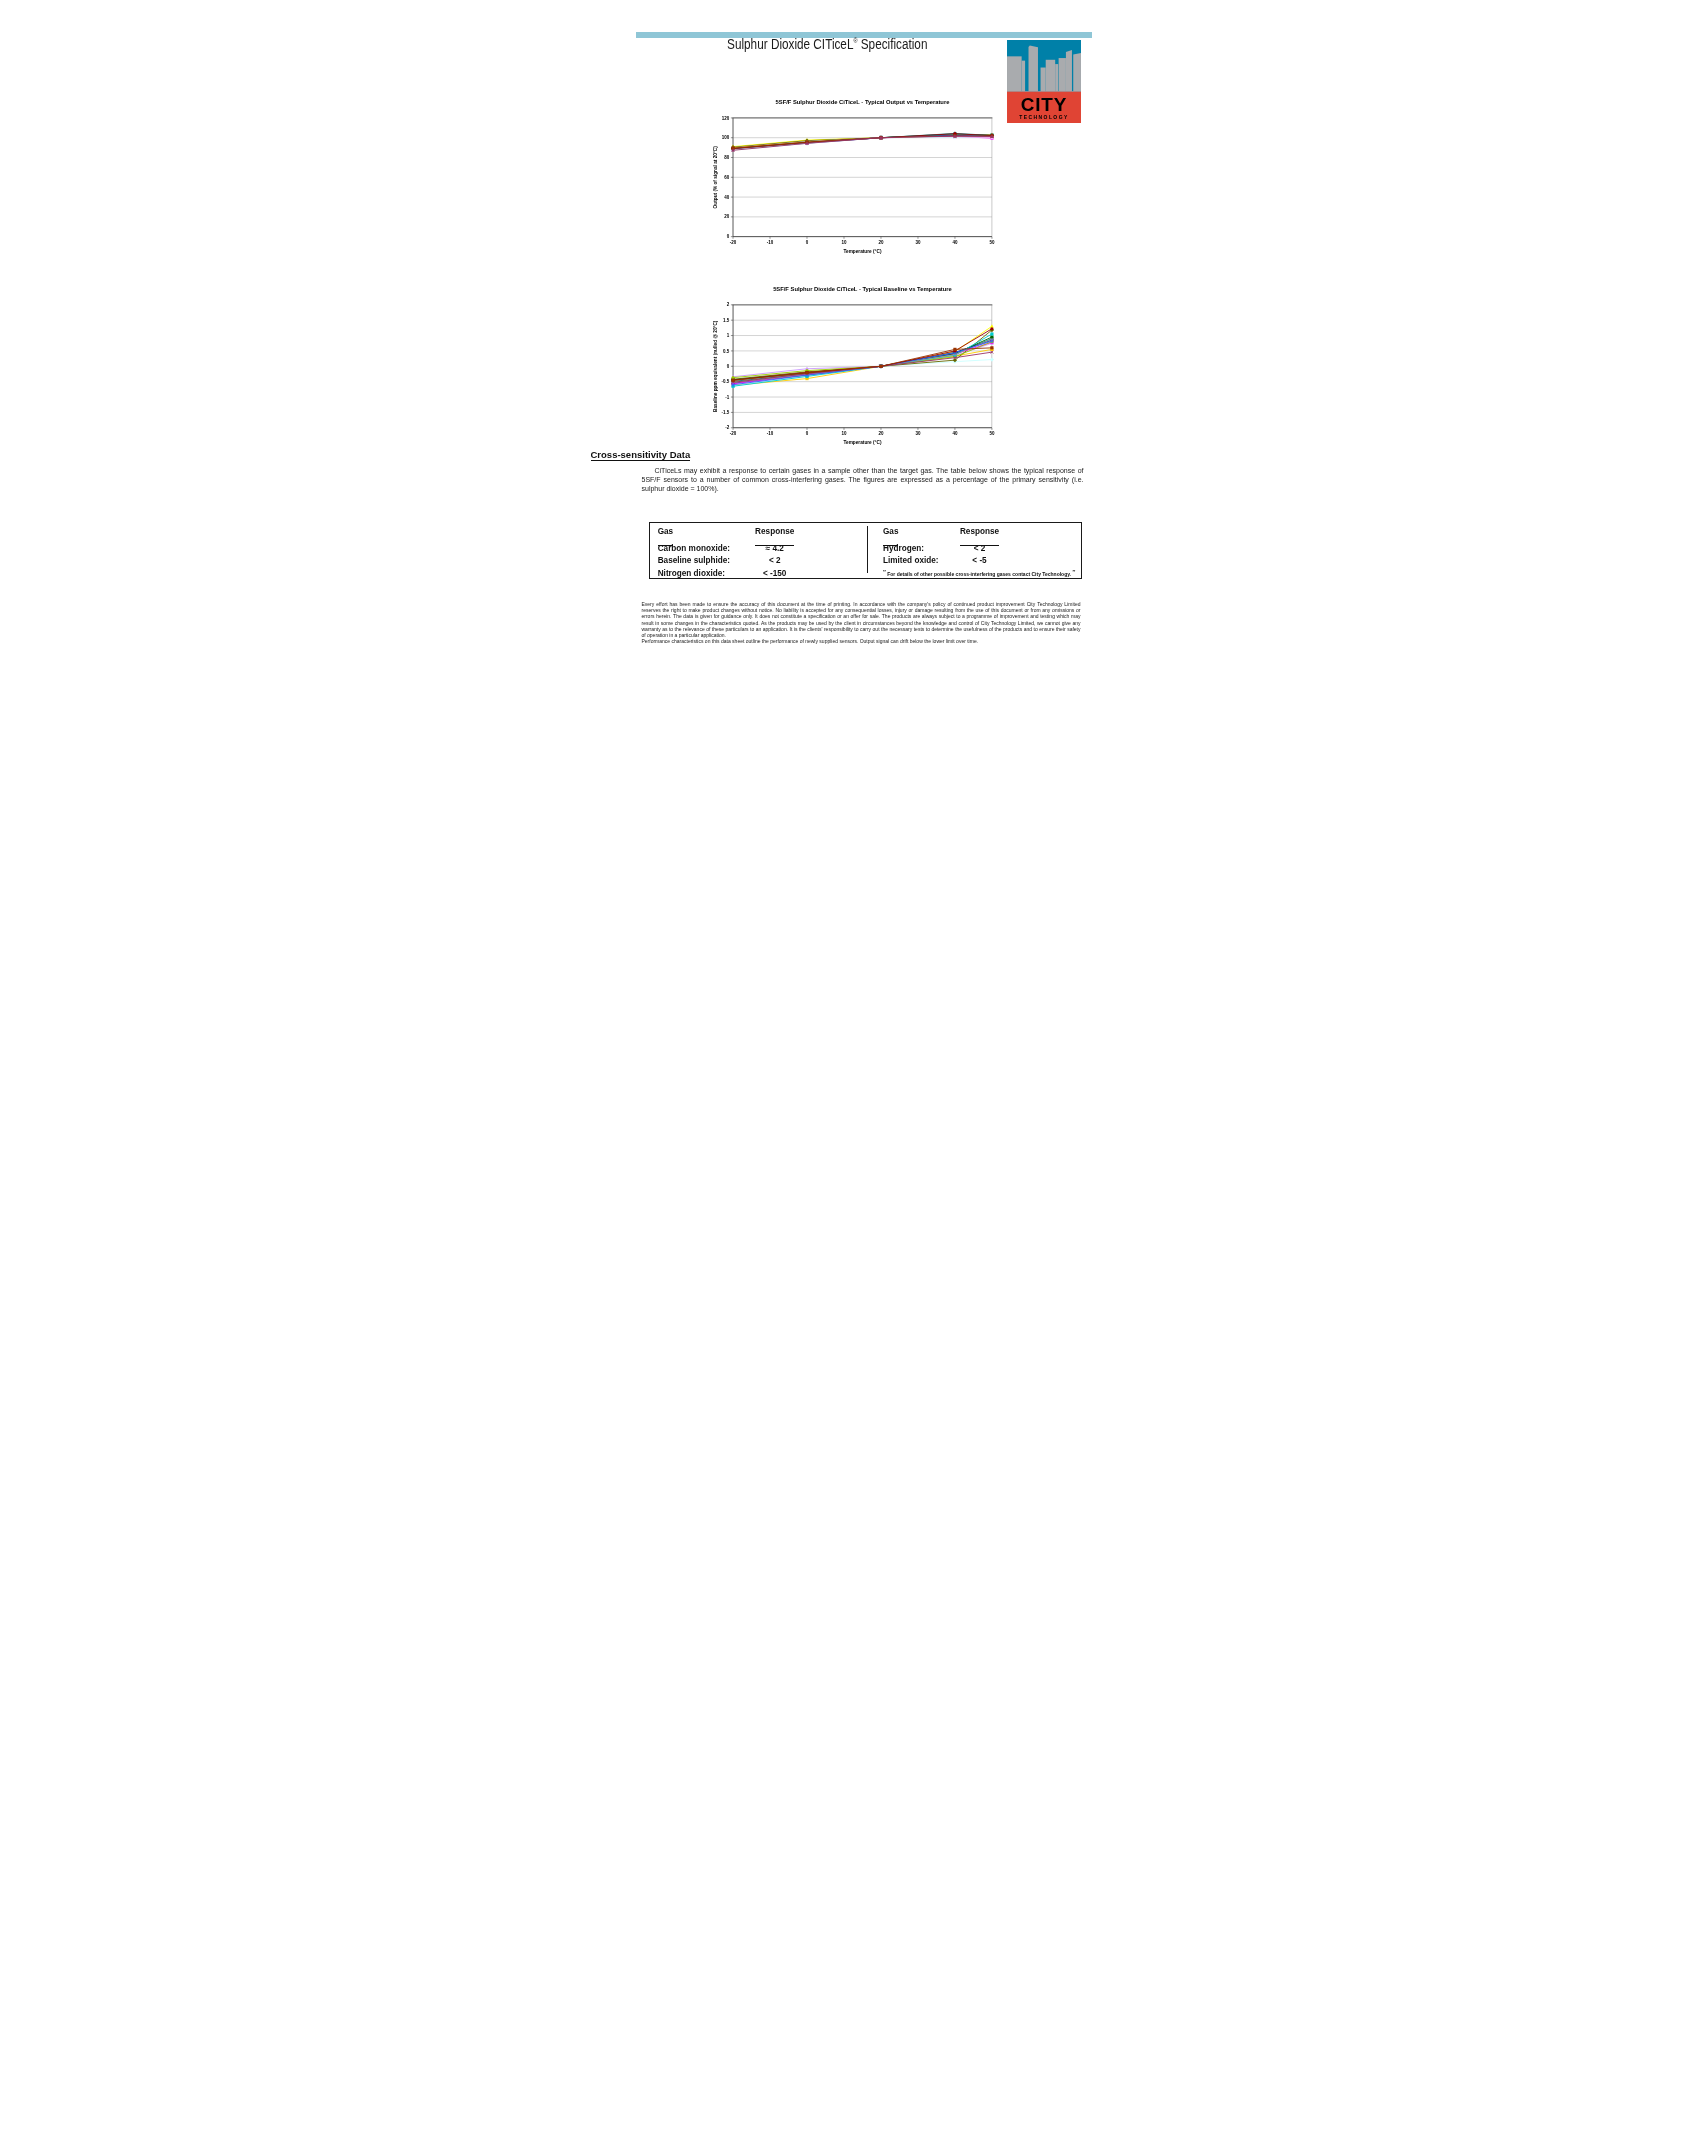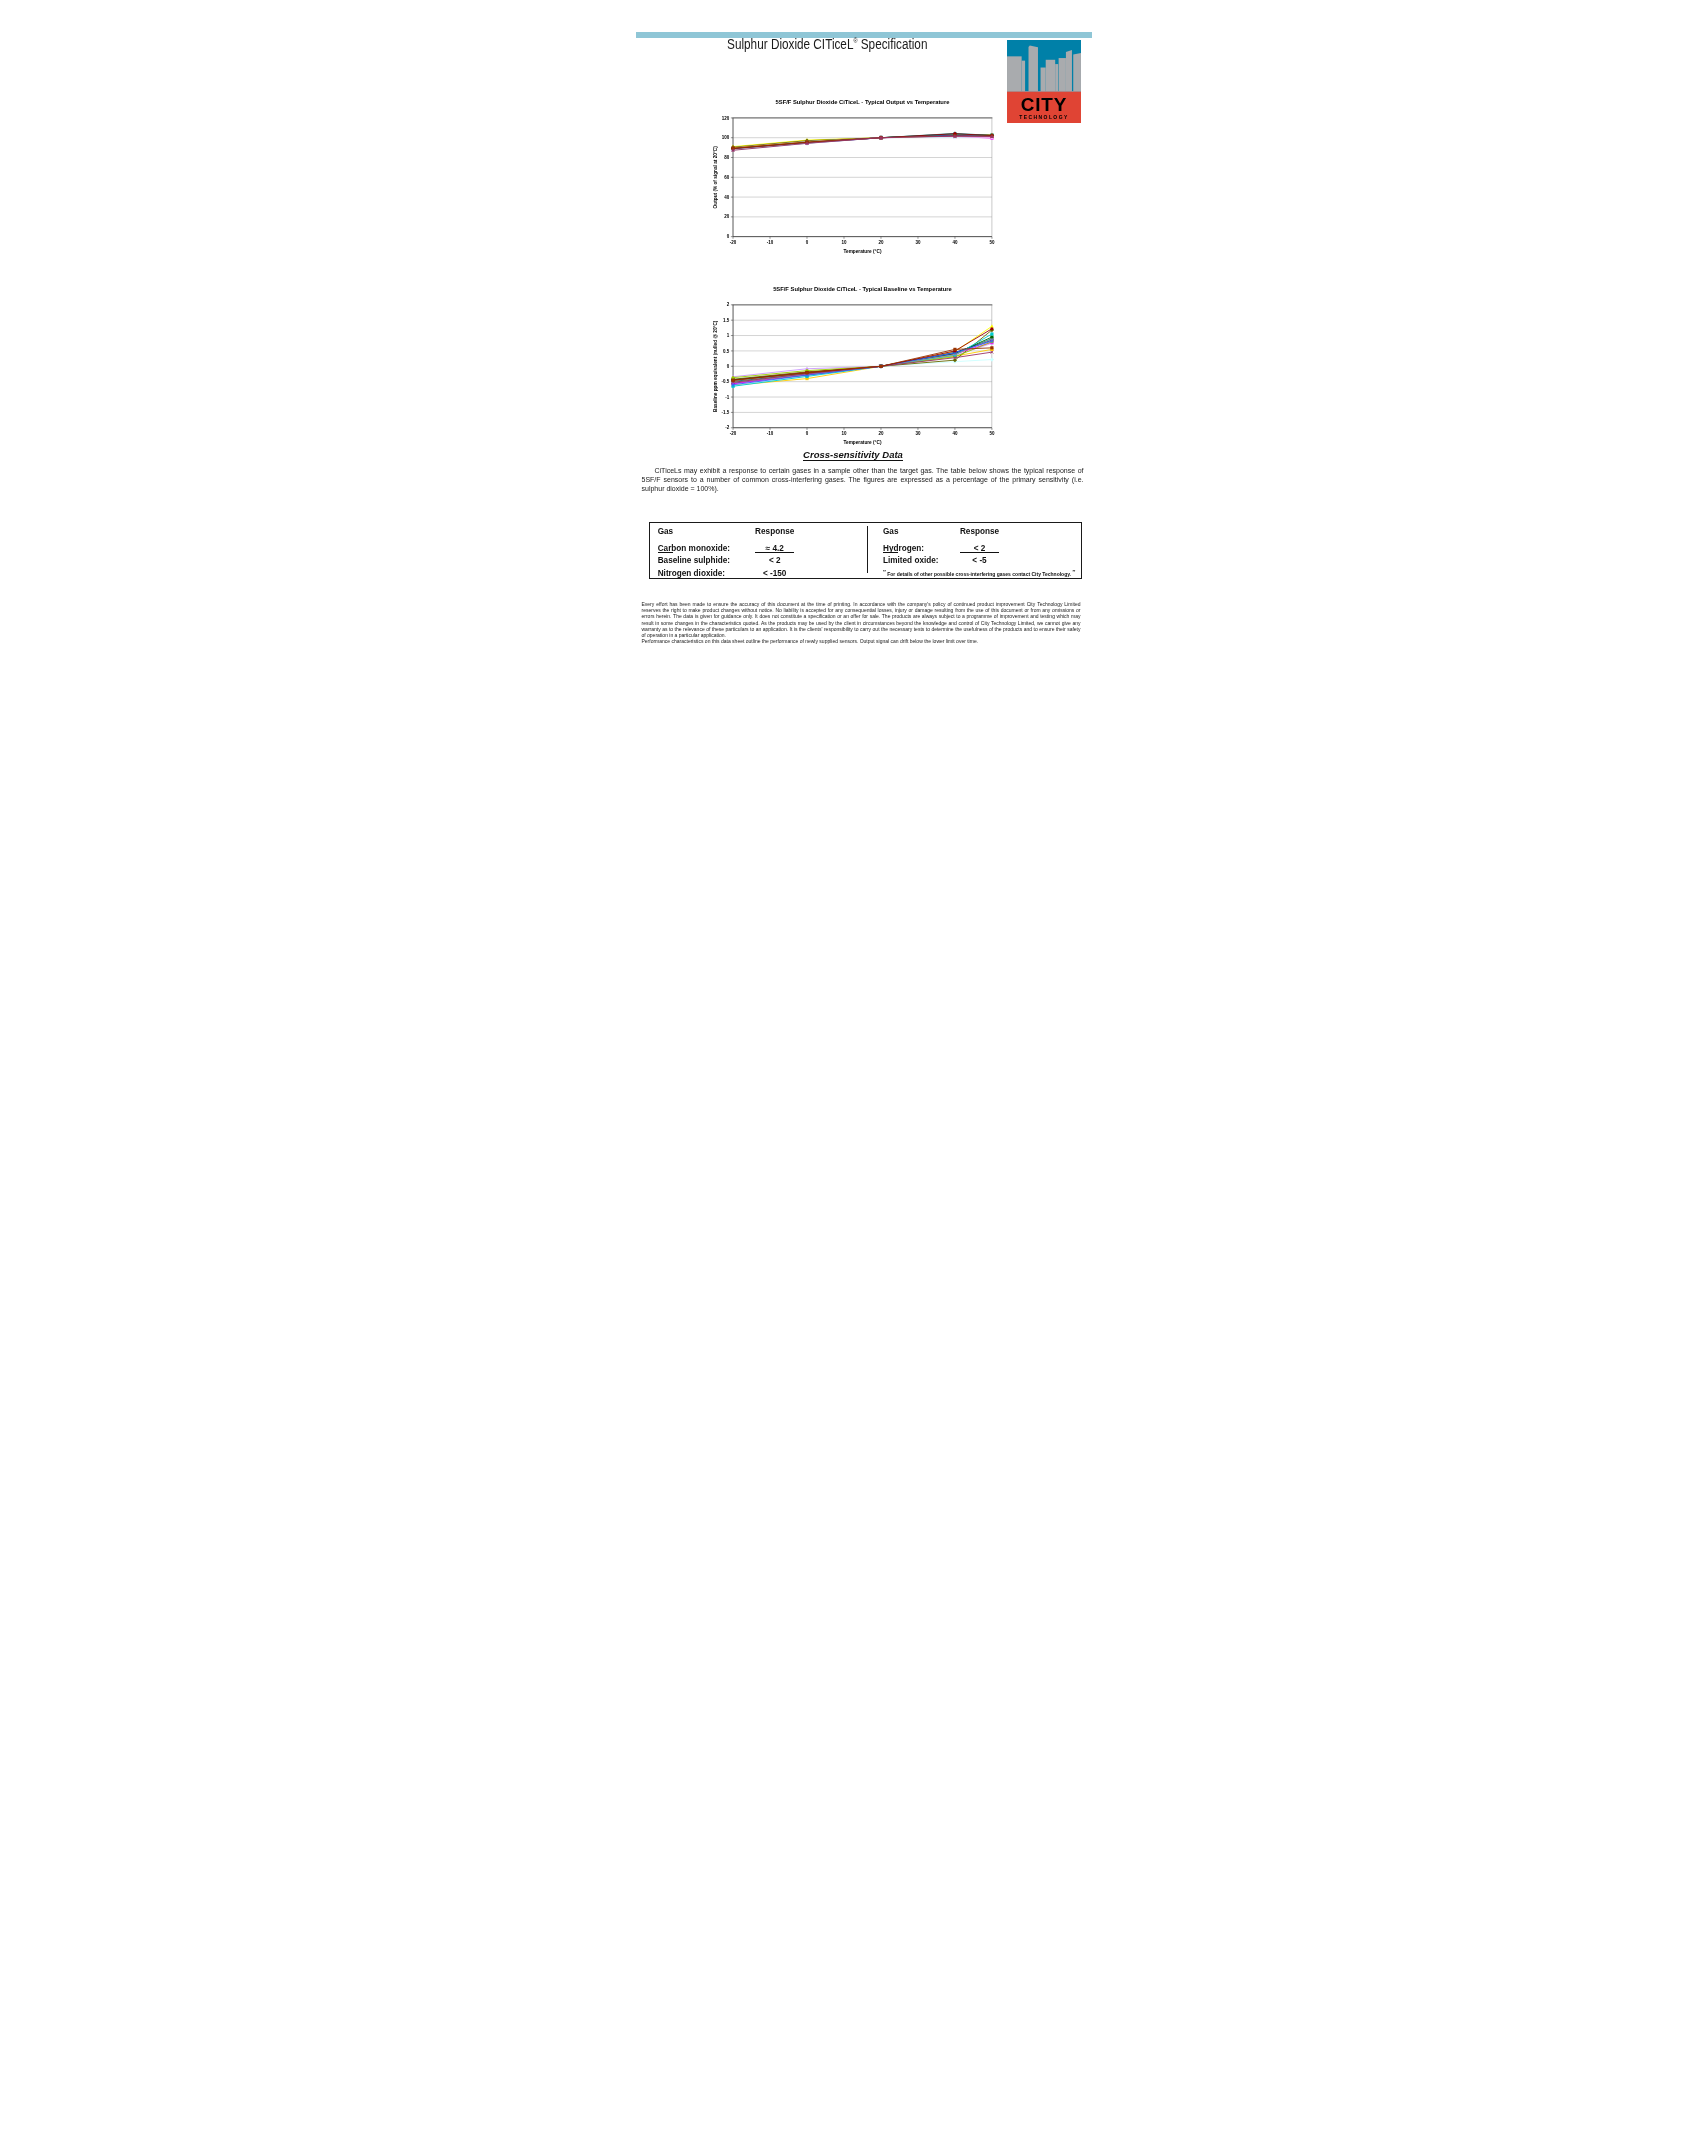--- a/index.html
+++ b/index.html
@@ -7,34 +7,34 @@
         font-family:"Liberation Sans",sans-serif;color:#111;}
   .topbar{position:absolute;left:45px;top:32px;width:456px;height:5.6px;}
   .doc-title{position:absolute;left:0;top:36px;width:473px;text-align:center;}
   .doc-title .t{display:inline-block;font-size:14px;letter-spacing:0px;transform:scaleX(0.84);transform-origin:50% 50%;color:#1a1a1a;white-space:nowrap;}
   .doc-title sup{font-size:6.5px;}
   .logo{position:absolute;left:416px;top:40px;width:74px;height:83px;}
   .chart-abs{position:absolute;left:99px;}
   #chart1{top:92px;}
   #chart2{top:279px;}
   svg text{font-family:"Liberation Sans",sans-serif;font-weight:bold;fill:#000;}
-  .x-heading{position:absolute;left:0;top:449px;width:525px;text-align:center;font-style:italic;}
+  .x-heading{position:absolute;left:0;top:449px;width:525px;}
   .x-heading span{font-size:9.5px;font-weight:bold;border-bottom:1.7px solid #111;padding-bottom:0.4px;}
   .intro{position:absolute;left:51px;top:467px;width:442px;font-size:7px;line-height:1.28;
          text-align:justify;text-indent:13px;color:#1a1a1a;}
   .xtable{position:absolute;left:58px;top:522px;width:433px;height:57px;border:0.9px solid #1a1a1a;border-bottom-width:1.7px;box-sizing:border-box;}
   .t-div{position:absolute;left:217px;top:3.4px;width:0.9px;height:47px;background:#1a1a1a;}
   .t-half{position:absolute;top:0;height:100%;box-sizing:border-box;}
   .t-left{left:0;width:217px;padding:4.3px 0 0 8.2px;}
   .t-right{left:218px;width:213px;padding:4.3px 0 0 15.5px;}
   .t-grid{display:grid;}
   .t-left .t-grid{grid-template-columns:77px 80px;}
   .t-right .t-grid{grid-template-columns:65px 63px;}
   .t-head{font-size:8.2px;font-weight:bold;line-height:10.3px;margin-bottom:5.2px;}
-  .t-head span{border-bottom:1.3px solid #111;padding-bottom:16px;}
+  .t-head span{border-bottom:1.3px solid #111;padding-bottom:9px;}
   .t-cell{font-size:8.2px;font-weight:bold;line-height:12.5px;white-space:nowrap;}
   .t-resp{text-align:center;}
   .t-foot{grid-column:1 / -1;font-size:5px;font-weight:bold;margin-top:2.6px;white-space:nowrap;}
   .t-foot sup{font-size:3.7px;}
   .disclaimer{position:absolute;left:51px;top:601px;width:439px;font-size:5px;line-height:6.2px;
               text-align:justify;color:#1a1a1a;}
   .disclaimer p{margin:0;}
 </style>
 </head>
 <body>

